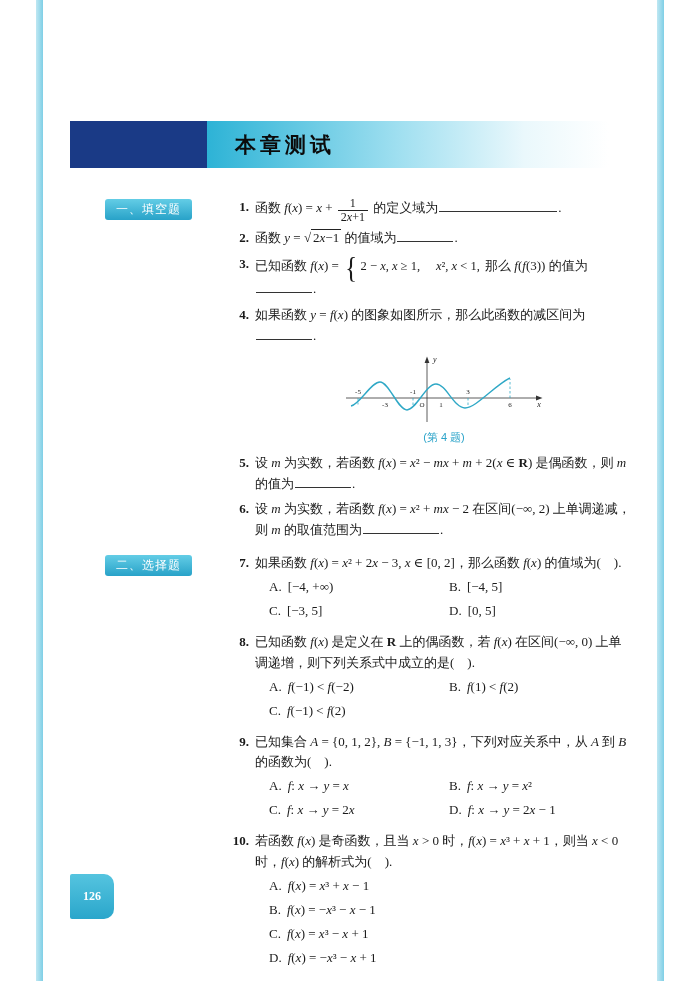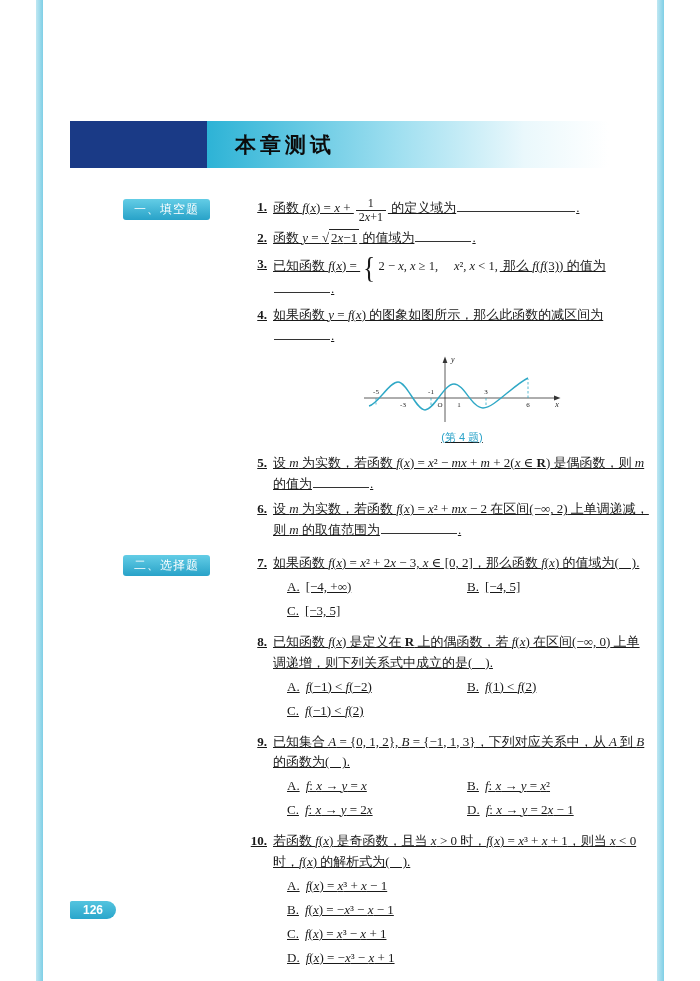--- a/index.html
+++ b/index.html
@@ -13,21 +13,21 @@
 
   
   .chapter-header{position:absolute;left:70px;right:70px;top:121px;height:47px;display:flex;}
   .header-block{width:137px;height:100%;background:#1a3a86;}
   .header-grad{flex:1;height:100%;display:flex;align-items:center;padding-left:28px;
     background:linear-gradient(90deg,#2db3d6 0%,#9fdff0 45%,#eaf8fc 75%,#ffffff 95%);}
   .header-title{margin:0;font-family:"Liberation Sans","DejaVu Sans",sans-serif;
     font-size:21px;font-weight:bold;color:#0b0b0b;letter-spacing:4px;line-height:1;}
 
   
-  .main{position:absolute;top:197px;left:86px;width:565px;text-decoration:underline;}
+  .main{position:absolute;top:197px;left:68px;width:565px;}
   .section{position:relative;}
   .section + .section{margin-top:12px;}
   .badge{position:absolute;left:37px;top:2px;display:inline-block;padding:2px 11px;
     background:linear-gradient(180deg,#63cde6,#28a2c8);color:#fff;border-radius:3px;
     font-family:"Liberation Sans","DejaVu Sans",sans-serif;font-size:12px;letter-spacing:1px;white-space:nowrap;}
   .qlist{margin-left:157px;}
 
   .question{display:flex;margin-bottom:5px;}
   .qnum{flex:0 0 24px;text-align:right;margin-right:6px;font-weight:bold;line-height:1.6;}
   .qbody{flex:1;min-width:0;}
@@ -58,22 +58,22 @@
   #fig4 figcaption{color:#2aa3c9;font-size:11px;margin-top:2px;
     font-family:"Liberation Sans","DejaVu Sans",sans-serif;}
   .axis{stroke:#333;stroke-width:0.8;fill:none;}
   .axisfill{fill:#333;stroke:none;}
   .curve{stroke:#2fa8c6;stroke-width:1.4;fill:none;}
   .dash{stroke:#2fa8c6;stroke-width:0.8;fill:none;stroke-dasharray:2.5,2;}
   .tick{font-size:7px;fill:#222;font-family:"Liberation Serif","DejaVu Serif",serif;}
   .axlab{font-size:8px;fill:#222;font-style:italic;}
 
   .page-num{position:absolute;left:70px;bottom:62px;background:linear-gradient(180deg,#55c4df,#2aa6cb);
-    color:#fff;font-family:Liberation Sans, sans-serif;font-size:12px;font-weight:bold;
-    padding:2px 13px;border-radius:2px 10px 10px 2px;}
+    color:#fff;font-family:Liberation Serif, serif;font-size:12px;font-weight:bold;
+    padding:15px 13px;border-radius:2px 10px 10px 2px;}
 </style>
 </head>
 <body>
 
 <div class="strip left"></div>
 <div class="strip right"></div>
 
 <header class="chapter-header">
   <div class="header-block"></div>
   <div class="header-grad">
@@ -160,20 +160,21 @@
     <span class="badge">二、选择题</span>
     <div class="qlist">
         <div class="question">
           <span class="qnum">7.</span>
           <div class="qbody">
             <p class="stem"><span class="txt">如果函数 </span><span class="math"><i>f</i>(<i>x</i>) = <i>x</i>² + 2<i>x</i> − 3, <i>x</i> ∈ [0, 2]</span><span class="txt">，那么函数 </span><span class="math"><i>f</i>(<i>x</i>)</span><span class="txt"> 的值域为(&nbsp;&nbsp;&nbsp;&nbsp;).</span></p>
             <div class="opts cols2">
               <div class="opt"><span class="olabel">A.</span><span class="math">[−4, +∞)</span></div>
               <div class="opt"><span class="olabel">B.</span><span class="math">[−4, 5]</span></div>
               <div class="opt"><span class="olabel">C.</span><span class="math">[−3, 5]</span></div>
+              <div class="opt"><span class="olabel">D.</span><span class="math">[0, 5]</span></div>
             </div>
           </div>
         </div>
         <div class="question">
           <span class="qnum">8.</span>
           <div class="qbody">
             <p class="stem"><span class="txt">已知函数 </span><span class="math"><i>f</i>(<i>x</i>)</span><span class="txt"> 是定义在 </span><span class="math mb">R</span><span class="txt"> 上的偶函数，若 </span><span class="math"><i>f</i>(<i>x</i>)</span><span class="txt"> 在区间</span><span class="math">(−∞, 0)</span><span class="txt"> 上单调递增，则下列关系式中成立的是(&nbsp;&nbsp;&nbsp;&nbsp;).</span></p>
             <div class="opts cols2">
               <div class="opt"><span class="olabel">A.</span><span class="math"><i>f</i>(−1) &lt; <i>f</i>(−2)</span></div>
               <div class="opt"><span class="olabel">B.</span><span class="math"><i>f</i>(1) &lt; <i>f</i>(2)</span></div>

